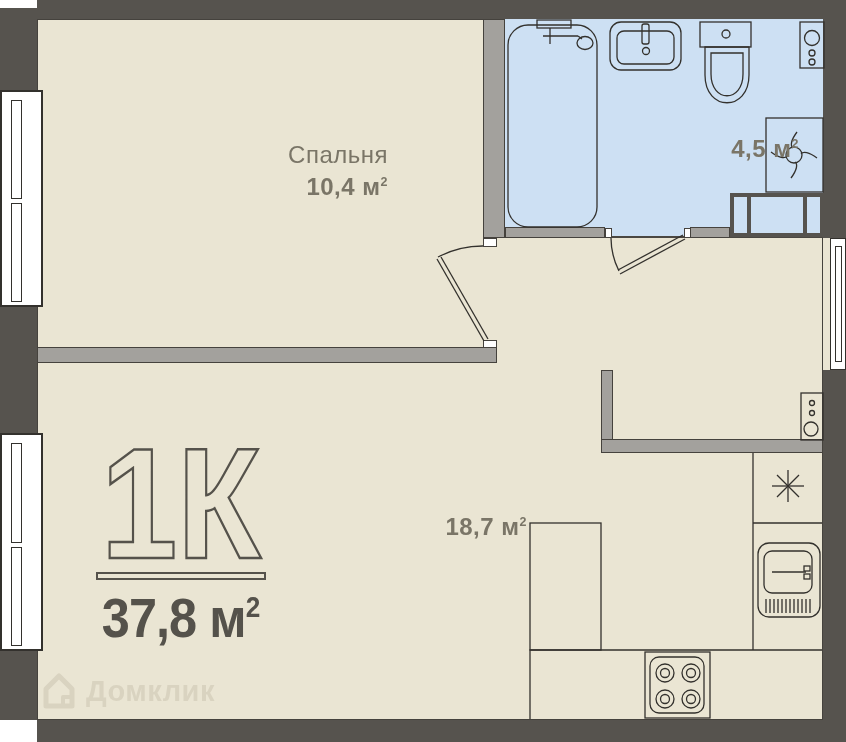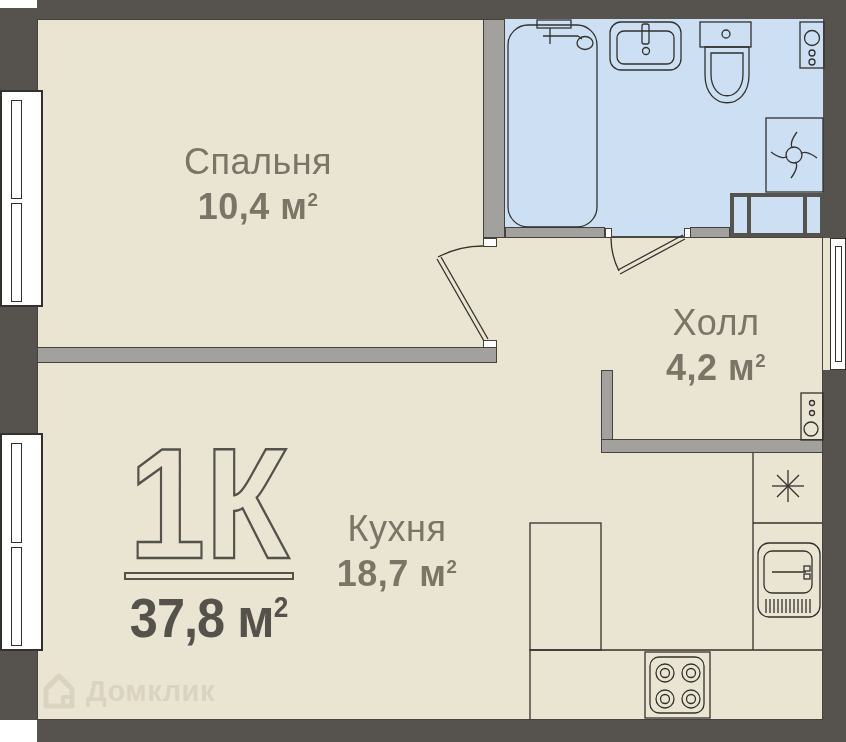--- a/index.html
+++ b/index.html
@@ -21,30 +21,30 @@
   .win{position:absolute;left:0;width:43px;background:#ffffff;border:2px solid #33312D;box-sizing:border-box;}
   .winpane{position:absolute;left:9px;width:11px;background:#ffffff;border:1.5px solid #33312D;box-sizing:border-box;}
   .entry-gap{position:absolute;left:823px;top:238px;width:9px;height:132px;background:var(--floor,#EAE5D3);}
   .entry-door{position:absolute;left:830px;top:238px;width:16px;height:132px;background:#ffffff;
     border:1.5px solid #33312D;box-sizing:border-box;}
   .entry-leaf{position:absolute;left:4px;top:7px;width:5px;height:114px;border:1px solid #33312D;}
   
   svg.fixtures{position:absolute;left:0;top:0;}
   svg.fixtures *{stroke:var(--line,#33312D);fill:none;stroke-width:1.3;}
   
-  .room-label{position:absolute;width:260px;text-align:center;color:var(--text,#7A7567);
-    font-size:36px;letter-spacing:.5px;line-height:1.12;}
+  .room-label{position:absolute;width:260px;text-align:right;color:var(--text,#7A7567);
+    font-size:24px;letter-spacing:.5px;line-height:1.12;}
   .room-area{margin-top:5px;font-weight:bold;}
   .room-label sup,.t2 sup{font-size:.52em;vertical-align:super;line-height:0;}
   .label-bedroom{left:128px;top:142px;}
   .label-bathroom{left:539px;top:131px;}
   .label-hall{left:586px;top:303px;}
   .label-kitchen{left:267px;top:509px;}
   
-  .title-block{position:absolute;left:79px;top:438px;width:260px;text-align:center;color:var(--title,#55524B);}
+  .title-block{position:absolute;left:51px;top:438px;width:260px;text-align:center;color:var(--title,#55524B);}
   .t1svg text{stroke:var(--title,#55524B);fill:none;stroke-width:2.5px;
     font-family:"Liberation Sans","DejaVu Sans",sans-serif;font-weight:bold;}
   .bar{width:166px;height:4px;border:2px solid var(--title,#55524B);margin:2px auto 5px;}
   .t2{font-size:56px;font-weight:700;letter-spacing:-1px;display:inline-block;
     transform:scaleX(.9);transform-origin:center top;white-space:nowrap;}
   
   .wm{position:absolute;left:40px;top:670px;display:flex;align-items:center;gap:8px;
     color:var(--watermark,#D9D3C0);font-weight:700;font-size:29px;letter-spacing:.5px;}
   .wm svg{stroke:var(--watermark,#D9D3C0);fill:none;}
 </style>
@@ -188,27 +188,23 @@
       <circle cx="812" cy="413" r="2.5"></circle>
       <circle cx="811" cy="429" r="7"></circle>
     </g>
   </svg>
 
   <div class="room-label label-bedroom">
     <div class="room-name">Спальня</div>
     <div class="room-area"><span>10,4</span> <span>м</span><sup>2</sup></div>
   </div>
   <div class="room-label label-bathroom">
-  </div>
-  <div class="room-label label-hall">
-    <div class="room-name">Холл</div>
-    <div class="room-area"><span>4,2</span> <span>м</span><sup>2</sup></div>
+    <div class="room-area"><span>4,5</span> <span>м</span><sup>2</sup></div>
   </div>
   <div class="room-label label-kitchen">
-    <div class="room-name">Кухня</div>
     <div class="room-area"><span>18,7</span> <span>м</span><sup>2</sup></div>
   </div>
 
   <div class="title-block">
     <svg class="t1svg" width="240" height="128" viewBox="0 0 240 128">
       <text x="120" y="120" text-anchor="middle" font-size="158" textLength="160" lengthAdjust="spacingAndGlyphs">1К</text>
     </svg>
     <div class="bar"></div>
     <div class="t2"><span>37,8</span> <span>м</span><sup>2</sup></div>
   </div>

